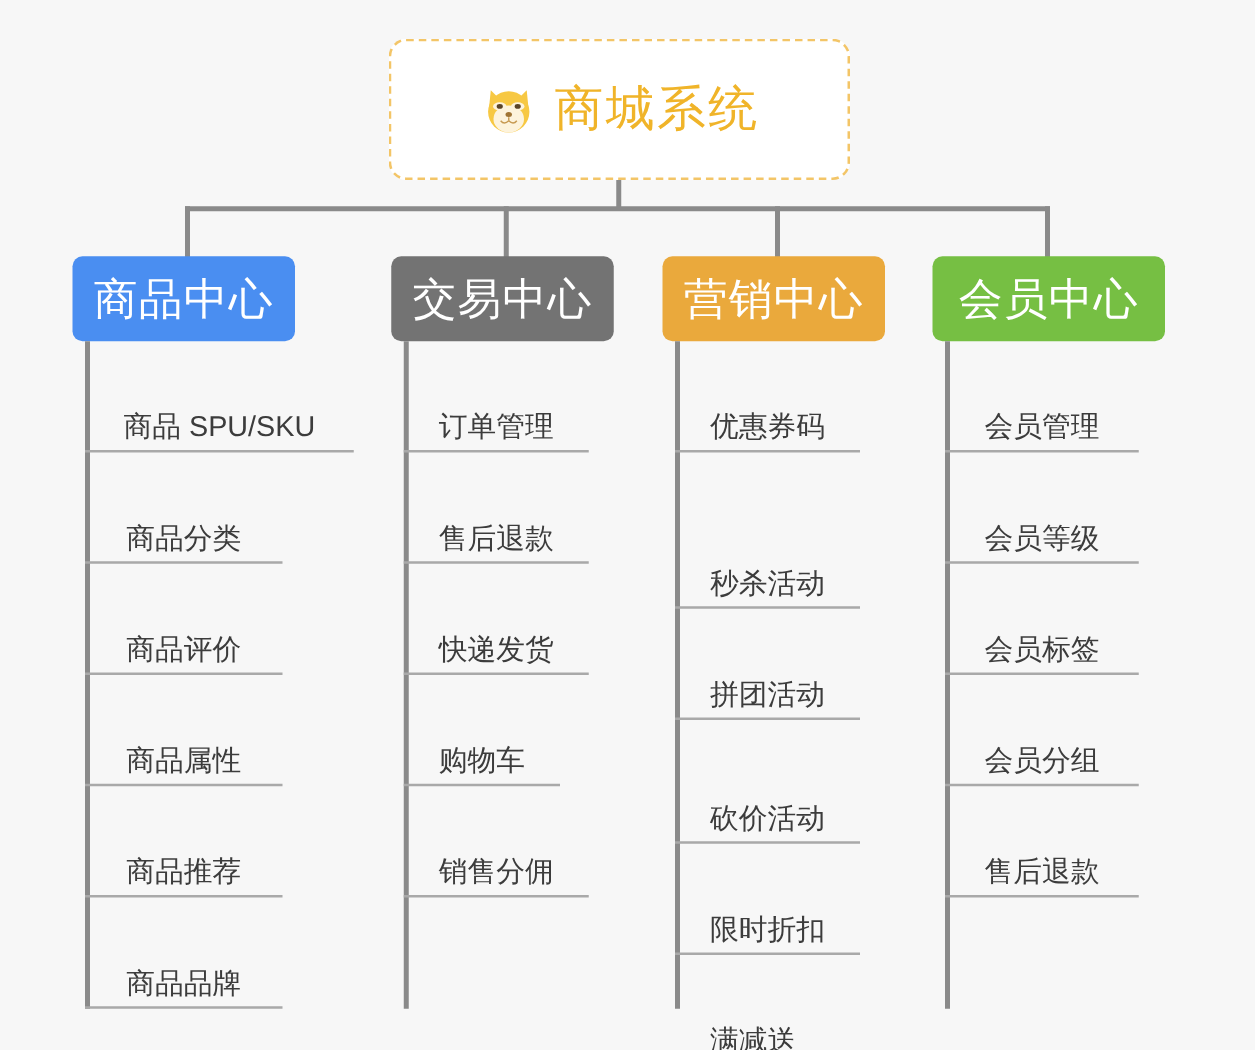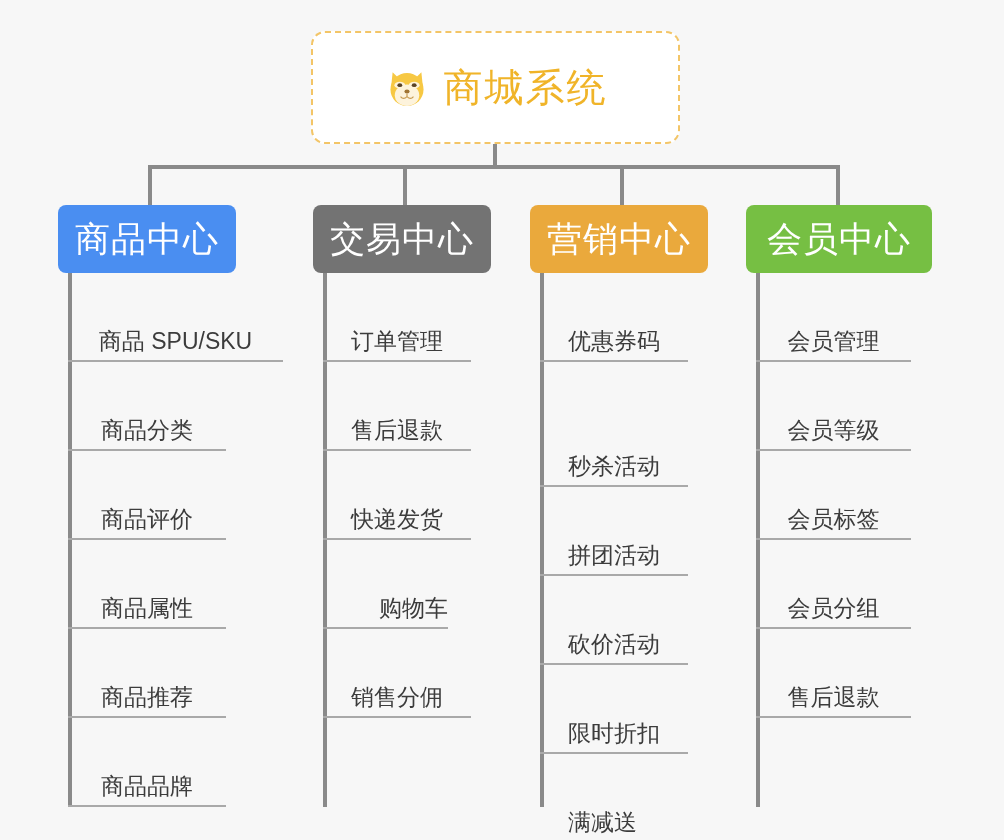--- a/index.html
+++ b/index.html
@@ -189,21 +189,21 @@
     <ul class="leaf-list" style="width:160px;">
       <li class="leaf" style="width:148px;">
         <span class="leaf-label">订单管理</span>
       </li>
       <li class="leaf" style="width:148px;">
         <span class="leaf-label">售后退款</span>
       </li>
       <li class="leaf" style="width:148px;">
         <span class="leaf-label">快递发货</span>
       </li>
-      <li class="leaf" style="width:125px;justify-content:flex-end;">
+      <li class="leaf" style="width:125px;">
         <span class="leaf-label">购物车</span>
       </li>
       <li class="leaf" style="width:148px;">
         <span class="leaf-label">销售分佣</span>
       </li>
     </ul>
   </div>
 
   <div class="column" style="left:530px; width:200px;">
     <div class="cat-box" style="width:178px; background:#eaa93c;">
@@ -213,21 +213,21 @@
     <ul class="leaf-list" style="width:160px;">
       <li class="leaf" style="width:148px;">
         <span class="leaf-label">优惠券码</span>
       </li>
       <li class="leaf" style="width:148px;margin-top:36px;">
         <span class="leaf-label">秒杀活动</span>
       </li>
       <li class="leaf" style="width:148px;">
         <span class="leaf-label">拼团活动</span>
       </li>
-      <li class="leaf" style="width:148px;">
+      <li class="leaf" style="width:148px;margin-top:10px;">
         <span class="leaf-label">砍价活动</span>
       </li>
       <li class="leaf" style="width:148px;">
         <span class="leaf-label">限时折扣</span>
       </li>
       <li class="leaf" style="width:125px;">
         <span class="leaf-label">满减送</span>
       </li>
     </ul>
   </div>

